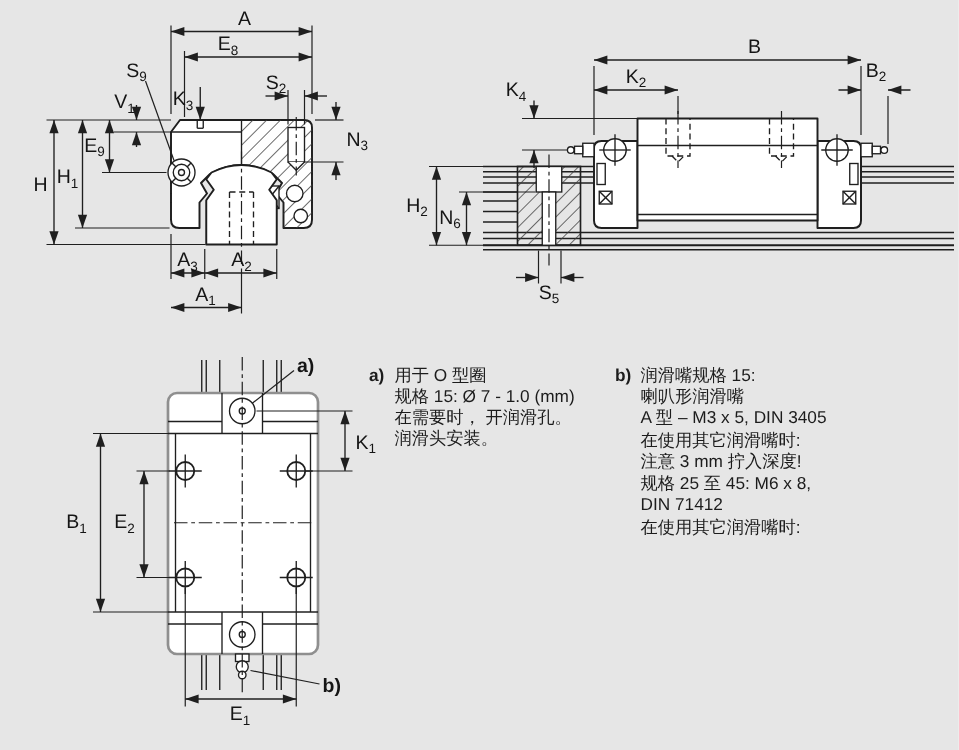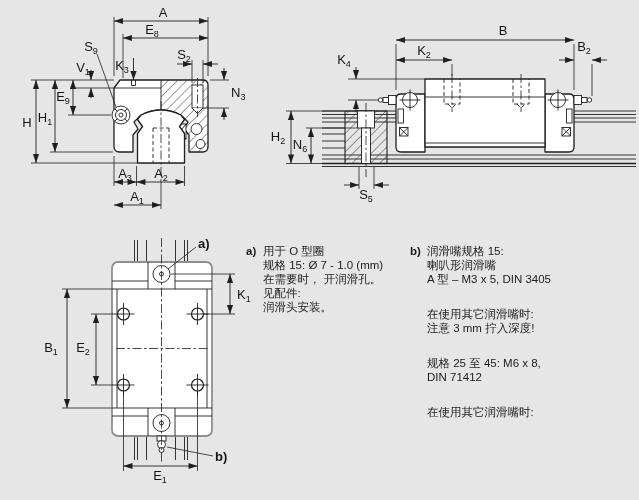--- a/index.html
+++ b/index.html
@@ -17,21 +17,21 @@
   .olg {fill:#ffffff;stroke:#8f8f8f;stroke-width:1.8;}
   .mk  {fill:#1f1f1f;stroke:none;}
   text.dlab{font-size:13px;fill:#151515;}
   text.dlab .sub{font-size:9px;}
   text.reflab{font-size:13px;font-weight:bold;fill:#151515;}
   
   .note{position:absolute;font-size:11.5px;line-height:14px;color:#1c1c1c;white-space:nowrap;}
   .note .row{display:flex;}
   .note .ref{font-weight:bold;width:17px;flex:0 0 17px;}
   .note .nl{padding-left:17px;}
-  .note .para{margin-top:21px;}
+  .note .para{margin-top:1px;}
 </style>
 </head>
 <body>
 
 <div class="stage">
 
   <svg width="0" height="0" aria-hidden="true">
     <defs>
       <marker id="aE" viewBox="0 0 10 8" refX="9.5" refY="4" markerWidth="11" markerHeight="8.8" orient="auto">
         <path class="mk" d="M0.5,0.9 L9.5,4 L0.5,7.1 Z"></path>
@@ -403,21 +403,20 @@
     </g>
   </svg>
 
   <div class="note" style="left:246px;top:244px;width:168px">
     <div class="row">
       <span class="ref">a)</span>
       <span>用于 O 型圈</span>
     </div>
     <div class="nl">规格 15: Ø 7 - 1.0 (mm)</div>
     <div class="nl">在需要时， 开润滑孔。</div>
-    <div class="nl">见配件:</div>
     <div class="nl">润滑头安装。</div>
   </div>
 
   <div class="note" style="left:410px;top:244px;width:226px">
     <div class="row">
       <span class="ref">b)</span>
       <span>润滑嘴规格 15:</span>
     </div>
     <div class="nl">喇叭形润滑嘴</div>
     <div class="nl">A 型 – M3 x 5, DIN 3405</div>

